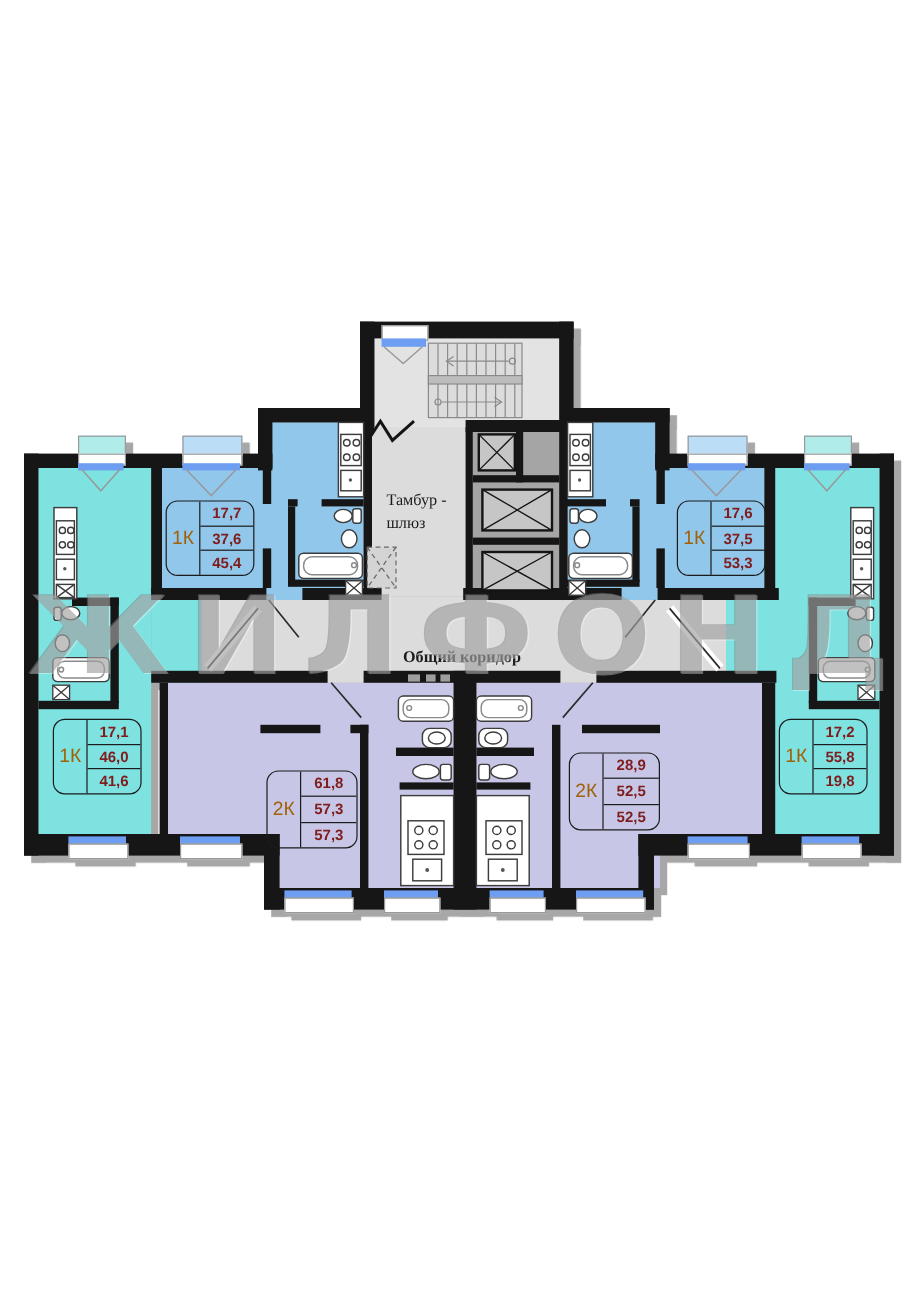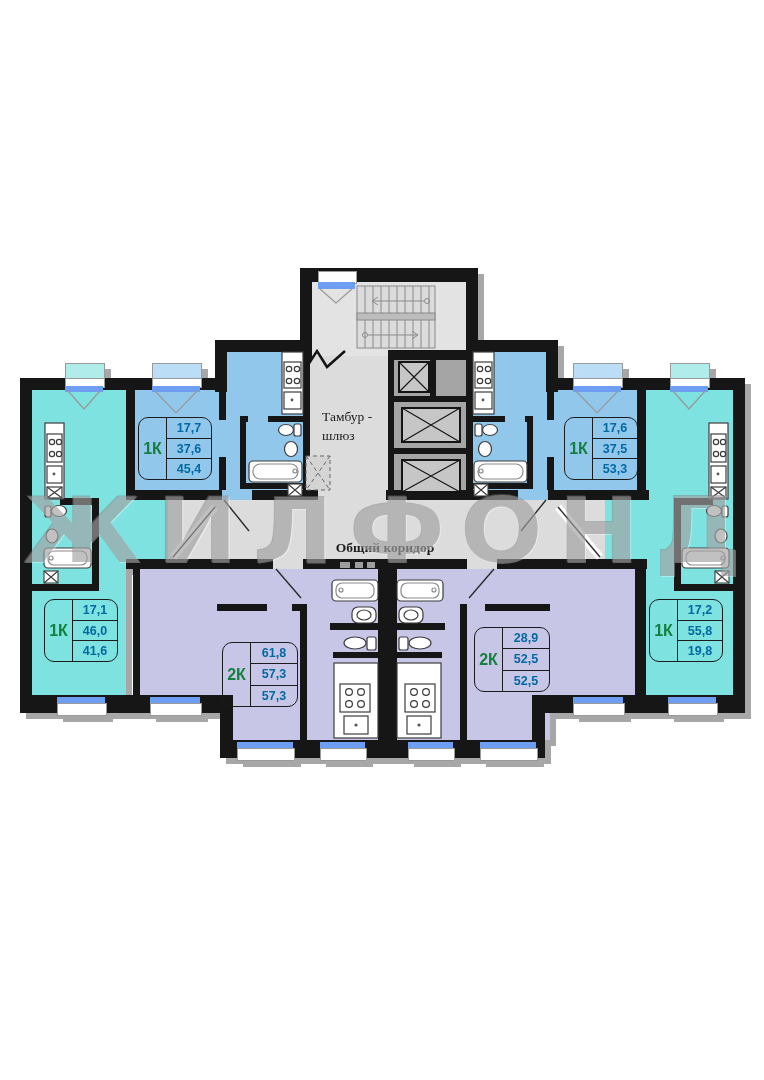--- a/index.html
+++ b/index.html
@@ -17,24 +17,24 @@
   .c-lav{background:var(--c-lavender,#C7C6E6);}
   .w{position:absolute;background:var(--c-wall,#161616);}
   .win-o{position:absolute;border:1px solid #9a9a9a;}
   .wo-blue{background:var(--c-blue_window,#BBDDF5);}
   .wo-turq{background:var(--c-turquoise_window,#AFECEA);}
   .win-w{position:absolute;background:#fff;border:1px solid #9a9a9a;}
   .win-s{position:absolute;background:var(--c-window_sill,#6D9EF2);}
   #details{position:absolute;left:0;top:0;}
   .apt-label{position:absolute;display:flex;border:1.6px solid #1b1b1b;border-radius:10px;}
   .apt-type{width:27px;display:flex;align-items:center;justify-content:center;
-            border-right:1.6px solid #1b1b1b;font-size:16px;font-weight:700;color:#15803d;}
+            border-right:1.6px solid #1b1b1b;font-size:16px;font-weight:400;color:#a16207;}
   .apt-areas{flex:1;display:flex;flex-direction:column;}
   .apt-area{flex:1;display:flex;align-items:center;justify-content:center;
-            font-size:12.5px;font-weight:600;color:#0369a1;border-bottom:1.6px solid #1b1b1b;}
+            font-size:12.5px;font-weight:600;color:#7f1d1d;border-bottom:1.6px solid #1b1b1b;}
   .apt-area:last-child{border-bottom:none;}
   .room-label{position:absolute;font-size:13.5px;color:#1c1c1c;line-height:19px;font-family:Liberation Serif, serif;}
   #corridor-label{width:170px;text-align:center;font-weight:600;}
   #watermark{position:absolute;left:22px;top:486px;width:720px;white-space:nowrap;
              font-family:"DejaVu Sans","Liberation Sans",sans-serif;font-weight:800;
              font-size:90px;letter-spacing:14px;line-height:1;
              color:rgba(125,125,125,0.48);text-shadow:1px 1px 0 rgba(255,255,255,.35);
              transform:scaleX(1.08);transform-origin:left center;pointer-events:none;}
 </style>
 </head>

